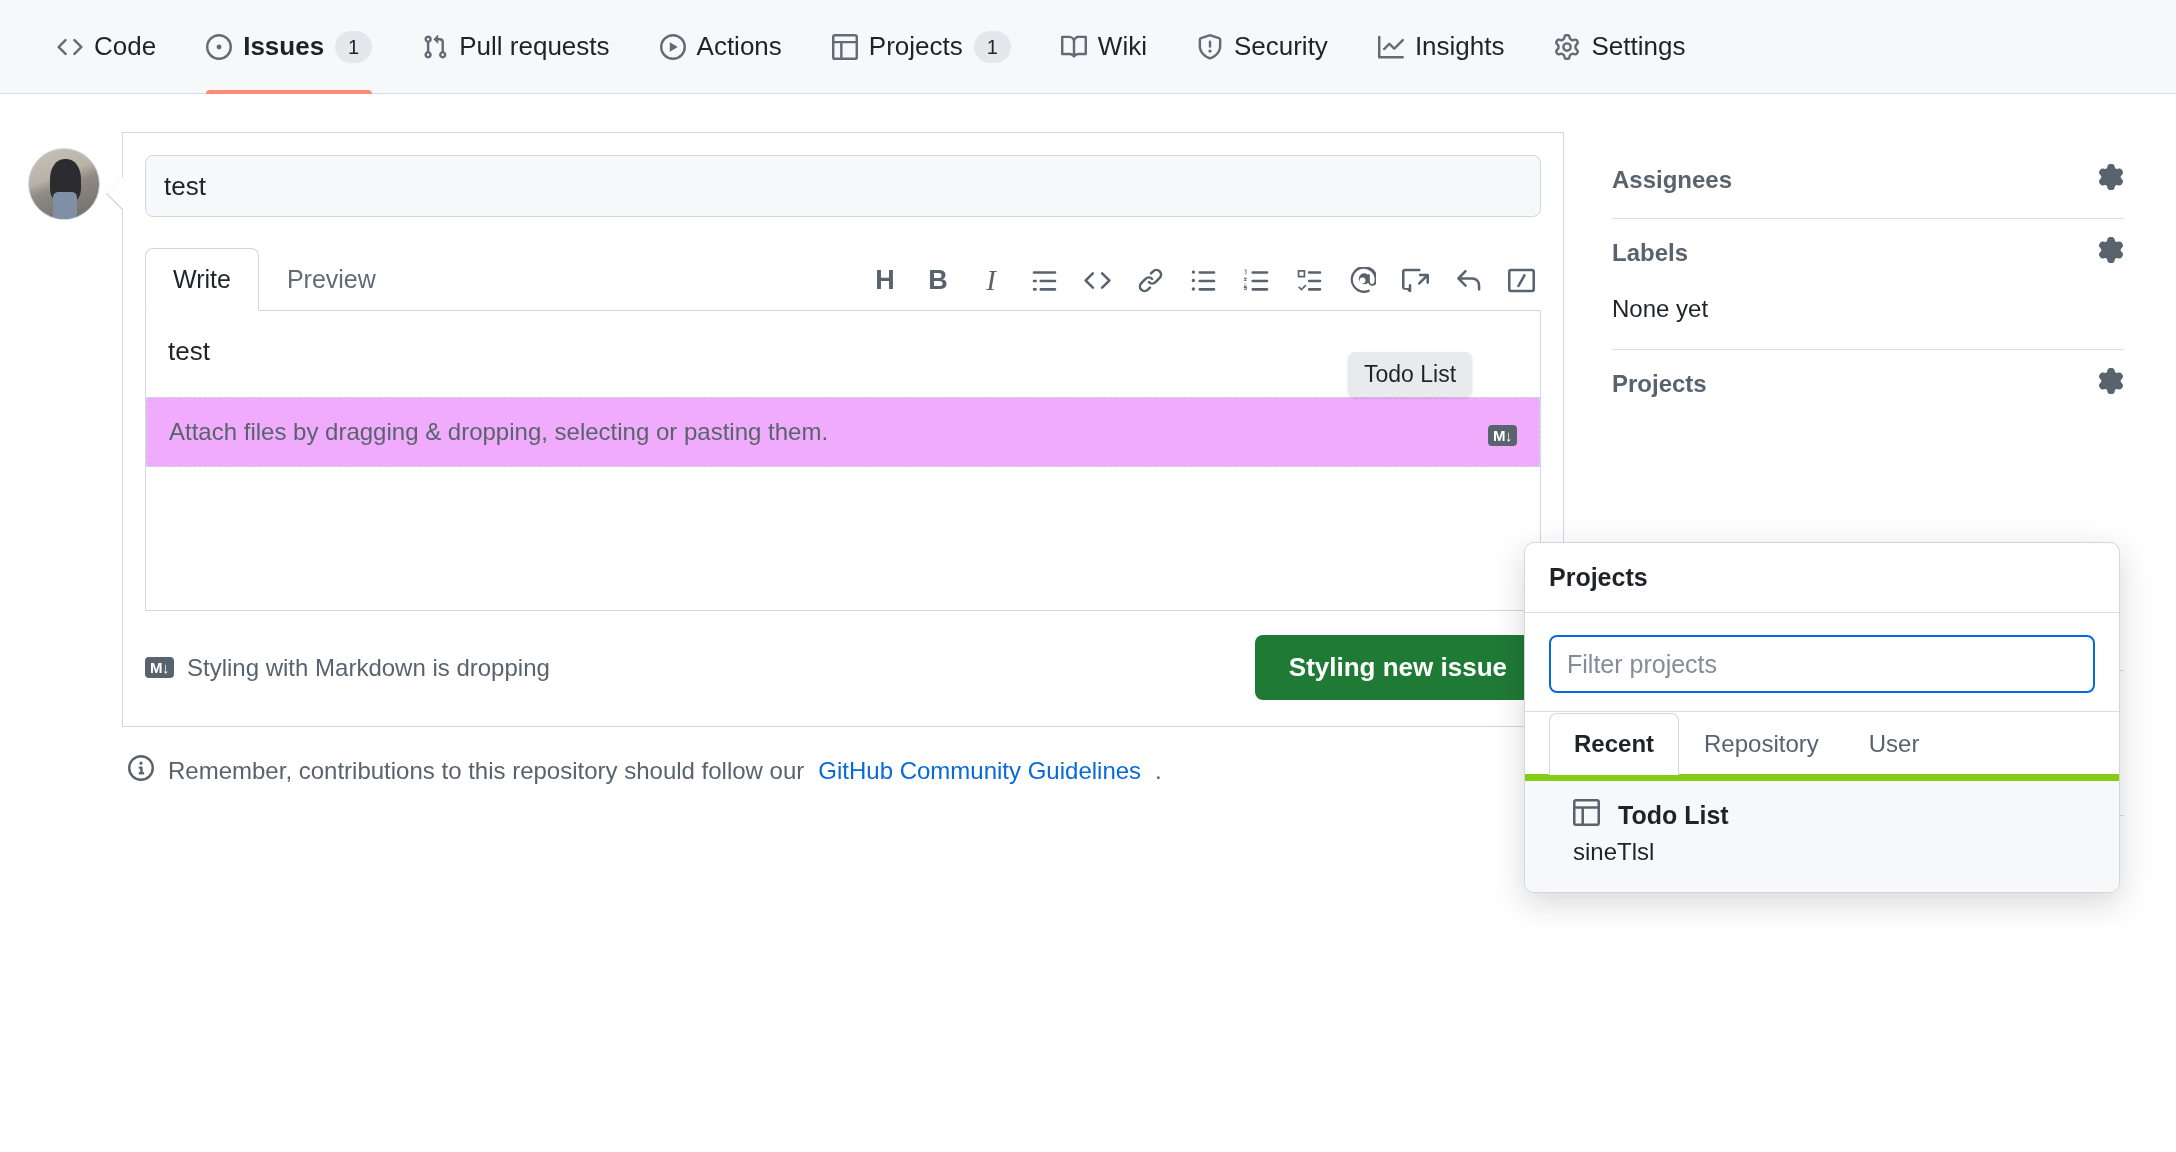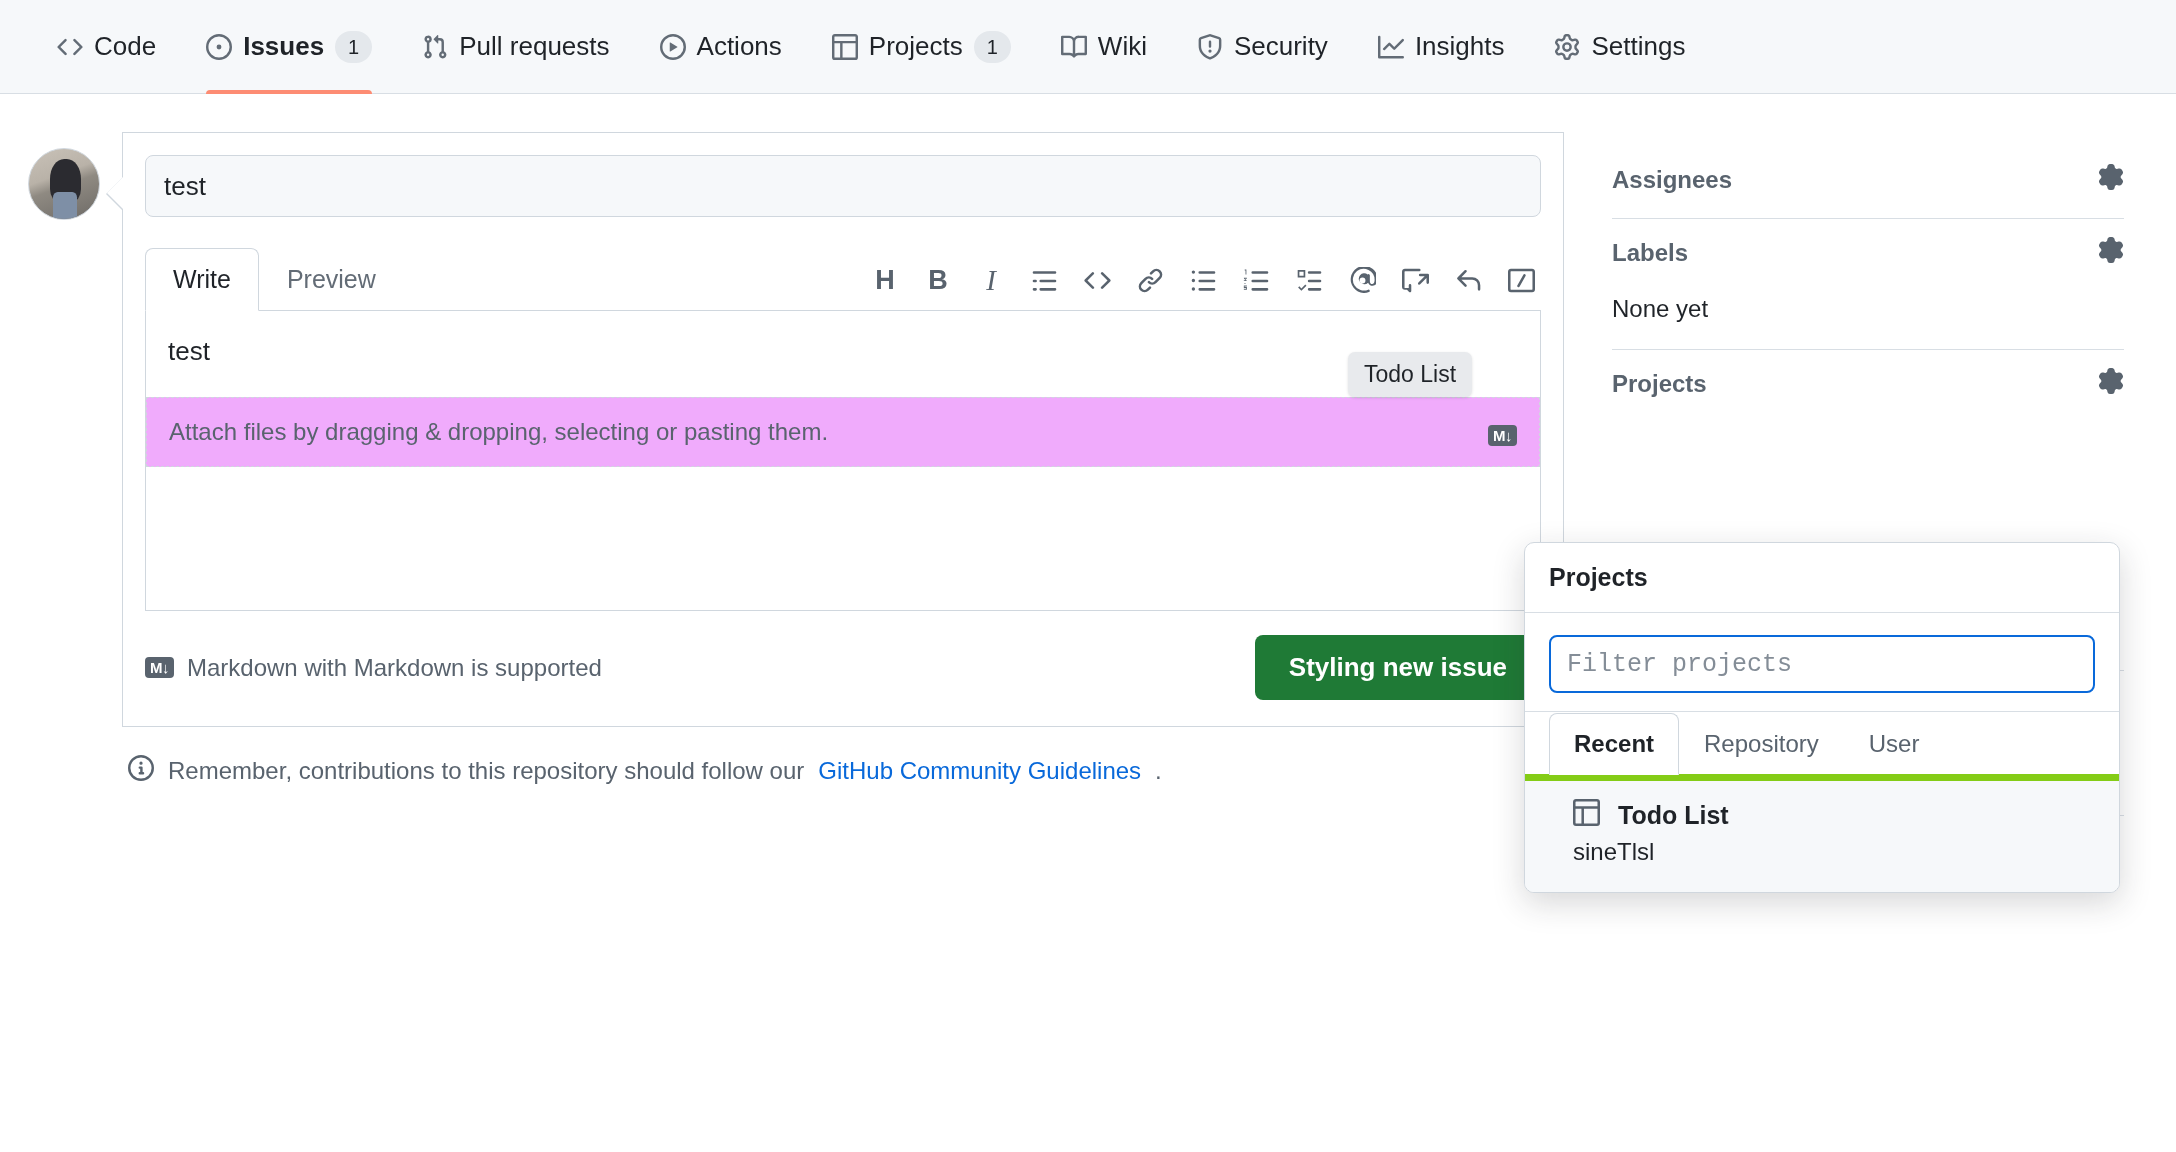--- a/index.html
+++ b/index.html
@@ -302,21 +302,21 @@
   .pop-filter { padding: 22px 24px 18px 24px; border-bottom: 1px solid #d8dee4; }
   .pop-filter input {
     width: 100%;
     height: 58px;
     font-size: 25px;
     padding: 16px 16px;
     border: 2px solid #0969da;
     border-radius: 8px;
     outline: none;
     color: #1f2328;
-    font-family: Liberation Mono, monospace;
+    font-family: Liberation Sans, sans-serif;
     background: #ffffff;
   }
   .pop-filter input::placeholder { color: #848d97; }
   .pop-tabs {
     display: flex;
     padding: 0 24px;
     background: #ffffff;
     border-bottom: 7px solid #84cc16;
   }
   .pop-tab {
@@ -520,21 +520,21 @@
 
         <div class="attach-bar">
           <span>Attach files by dragging &amp; dropping, selecting or pasting them.</span>
           <span class="md-badge">M↓</span>
         </div>
       </div>
 
       <div class="composer-foot">
         <div class="md-note">
           <span class="md-badge">M↓</span>
-          <span>Markdown with Markdown is supported</span>
+          <span>Styling with Markdown is dropping</span>
         </div>
         <button class="btn-submit">Styling new issue</button>
       </div>
     </div>
 
     <div class="remember">
       <span>
         <svg width="26" height="26" viewBox="0 0 16 16" fill="currentColor">
             <path d="M0 8a8 8 0 1 1 16 0A8 8 0 0 1 0 8Zm8-6.5a6.5 6.5 0 1 0 0 13 6.5 6.5 0 0 0 0-13ZM6.5 7.75A.75.75 0 0 1 7.25 7h1a.75.75 0 0 1 .75.75v2.75h.25a.75.75 0 0 1 0 1.5h-2a.75.75 0 0 1 0-1.5h.25v-2h-.25a.75.75 0 0 1-.75-.75ZM8 6a1 1 0 1 1 0-2 1 1 0 0 1 0 2Z"></path>
           </svg>

